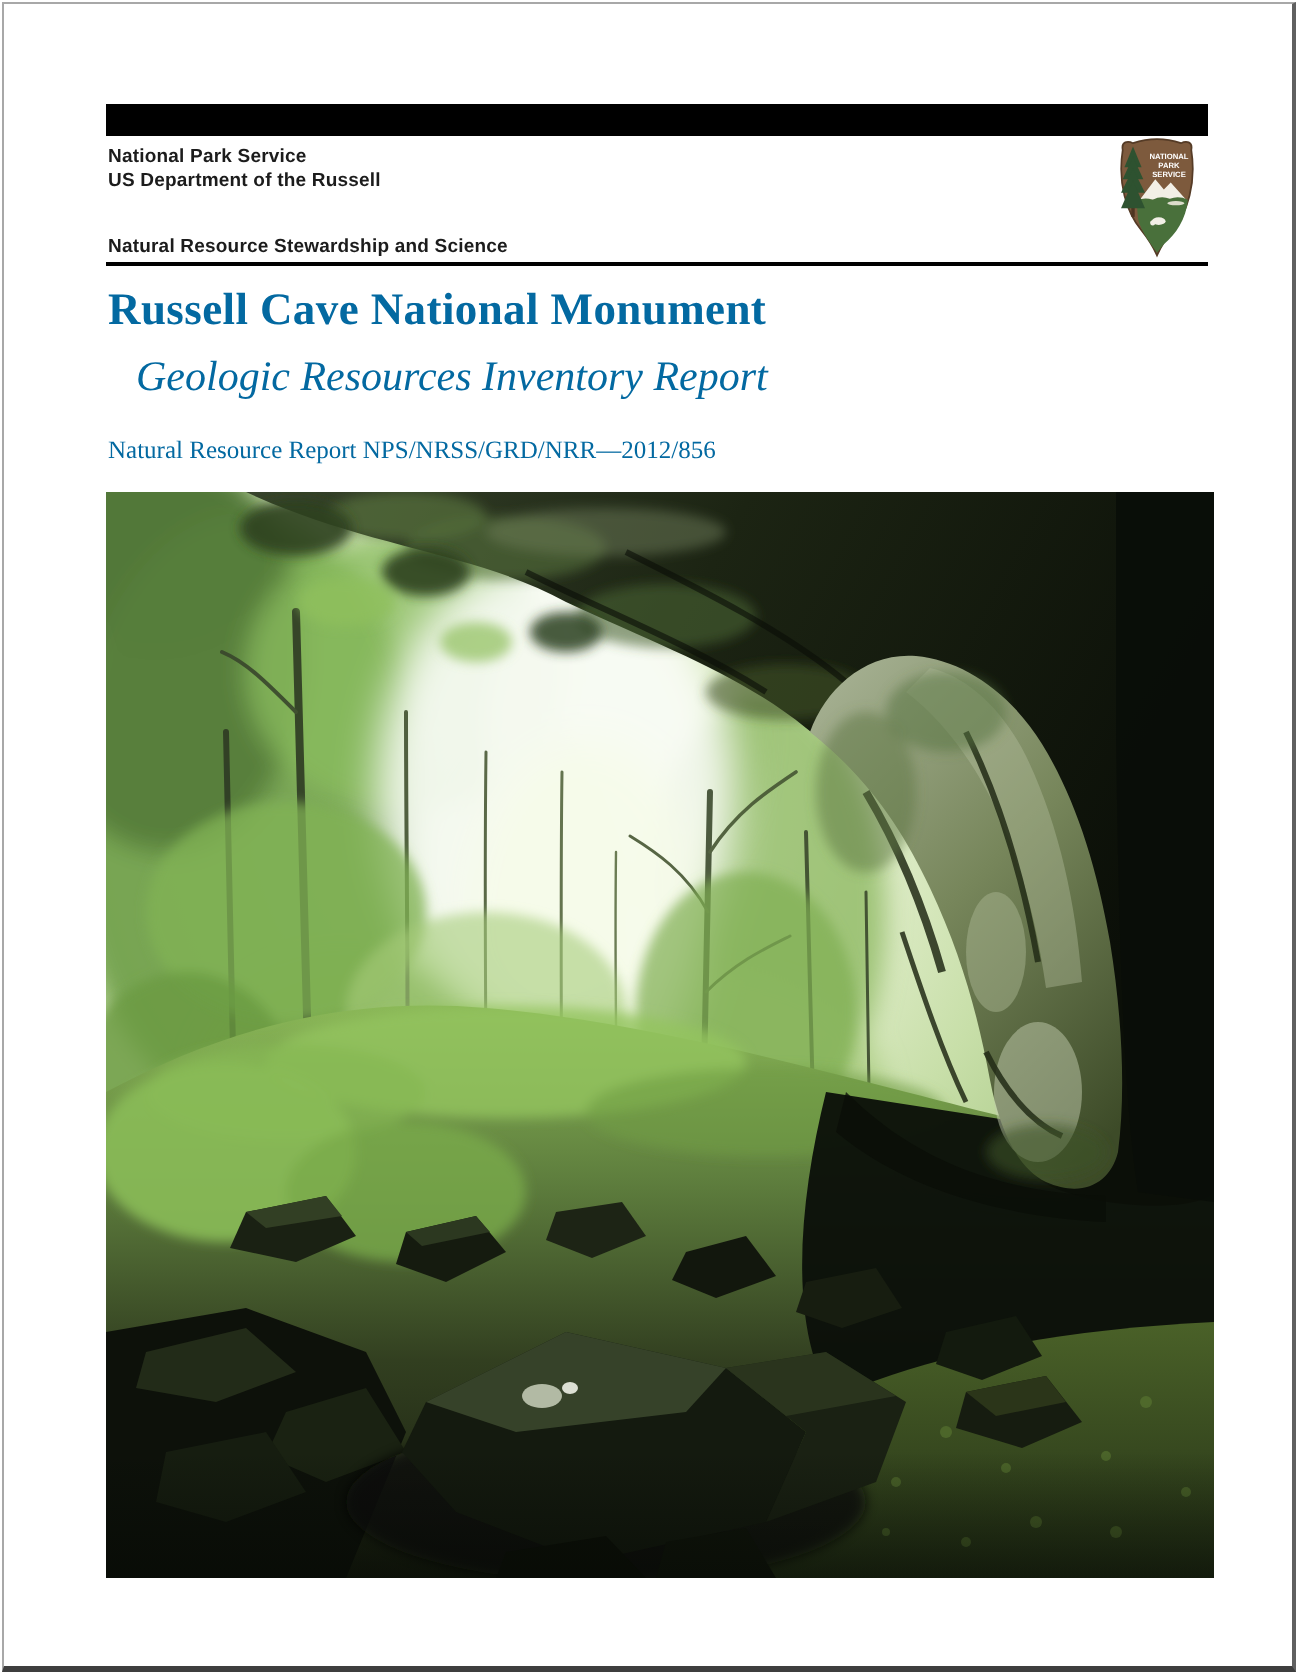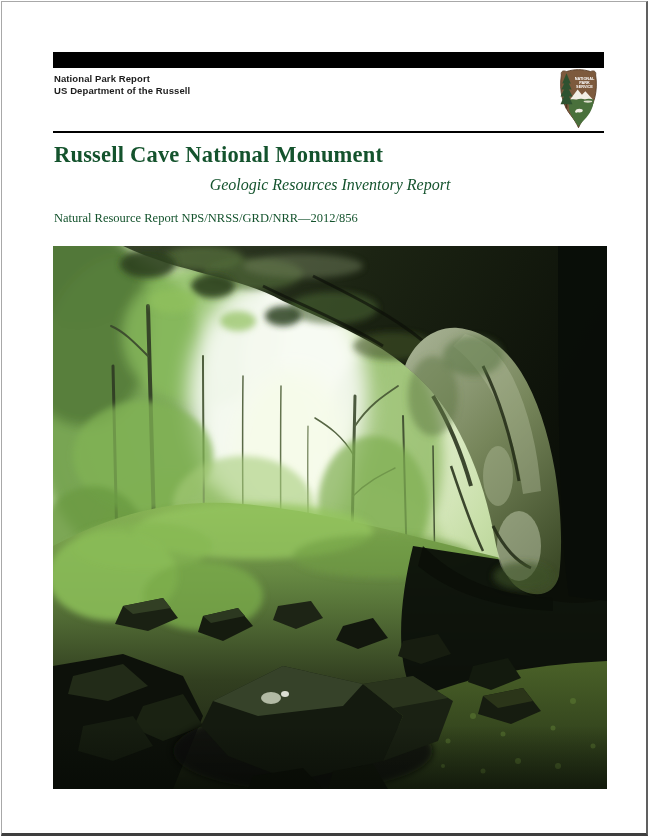--- a/index.html
+++ b/index.html
@@ -10,38 +10,38 @@
         border-top:1px solid #a8a8a8;border-left:1px solid #a8a8a8;
         border-right:2px solid #606060;border-bottom:3px solid #3e3e3e;}
   .black-bar{position:absolute;left:51px;top:50px;width:551px;height:16px;background:#000;}
   .agency{position:absolute;left:52px;top:71px;font-size:9.5px;font-weight:bold;
           color:#1c1c1c;line-height:12px;letter-spacing:.1px;}
   .logo{position:absolute;left:555px;top:67px;width:43px;height:60px;}
   .program{position:absolute;left:52px;top:116px;font-size:9.5px;font-weight:bold;
            color:#1c1c1c;letter-spacing:.1px;}
   .rule{position:absolute;left:51px;top:129px;width:551px;height:2px;background:#000;}
   .title-block{position:absolute;left:52px;top:140px;width:552px;
-               font-family:"Liberation Serif",serif;color:#14532d;}
+               font-family:"Liberation Serif",serif;color:#0369a1;}
   h1.title{margin:0;font-size:22.5px;font-weight:bold;letter-spacing:.2px;}
-  h2.subtitle{margin:8px 0 0 0;font-size:16px;font-weight:normal;font-style:italic;text-align:center;}
+  h2.subtitle{margin:8px 0 0 14px;font-size:21px;font-weight:normal;font-style:italic;}
   p.report-number{margin:17px 0 0 0;font-size:12.5px;font-weight:normal;}
   figure.photo{position:absolute;left:51px;top:244px;width:554px;height:543px;margin:0;
                overflow:hidden;background:#a3c47f;}
   figure.photo svg{display:block;}
   .logo svg text{font-family:"Liberation Sans",sans-serif;font-weight:bold;fill:#ffffff;}
 </style>
 </head>
 <body>
 
 <div class="page">
 
   <div class="black-bar"></div>
 
   <div class="agency">
-    <div>National Park Report</div>
+    <div>National Park Service</div>
     <div>US Department of the Russell</div>
   </div>
 
   <div class="logo">
     <svg width="43" height="60" viewBox="0 0 100 140">
       <path d="M10,14 C8,4 16,3 22,6 C40,0 60,0 78,6 C84,3 92,4 90,14 C96,52 86,86 68,108 C60,118 54,128 50,137 C46,128 40,118 32,108 C14,86 4,52 10,14 Z" fill="#7d5a3d" stroke="#553b26" stroke-width="2"></path>
       <path d="M30,72 L48,48 L58,60 L66,52 L84,72 Z" fill="#f2efe6"></path>
       <path d="M26,73 Q35,69 45,72 Q55,67 65,71 Q75,67 86,72 C84,95 72,112 58,124 L50,134 C42,122 32,110 28,95 Z" fill="#49703b"></path>
       <ellipse cx="72" cy="76" rx="10" ry="2.5" fill="#ece8dc" opacity="0.9"></ellipse>
       <ellipse cx="52" cy="97" rx="8" ry="4.5" fill="#f2efe6"></ellipse>
@@ -50,20 +50,21 @@
       <polygon points="22,10 12,34 32,34" fill="#2e5230"></polygon>
       <polygon points="22,22 10,48 34,48" fill="#2e5230"></polygon>
       <polygon points="22,36 8,64 36,64" fill="#2e5230"></polygon>
       <polygon points="22,50 8,82 36,82" fill="#2e5230"></polygon>
       <text x="64" y="25" font-size="9" text-anchor="middle">NATIONAL</text>
       <text x="64" y="35" font-size="9" text-anchor="middle">PARK</text>
       <text x="64" y="45" font-size="9" text-anchor="middle">SERVICE</text>
     </svg>
   </div>
 
+  <div class="program">Natural Resource Stewardship and Science</div>
 
   <div class="rule"></div>
 
   <div class="title-block">
     <h1 class="title">Russell Cave National Monument</h1>
     <h2 class="subtitle">Geologic Resources Inventory Report</h2>
     <p class="report-number">Natural Resource Report NPS/NRSS/GRD/NRR—2012/856</p>
   </div>
 
   <figure class="photo" aria-label="View out of Russell Cave entrance: dark limestone overhang arching over a bright sunlit green forest, gray rock wall at right, mossy floor strewn with dark boulders">

